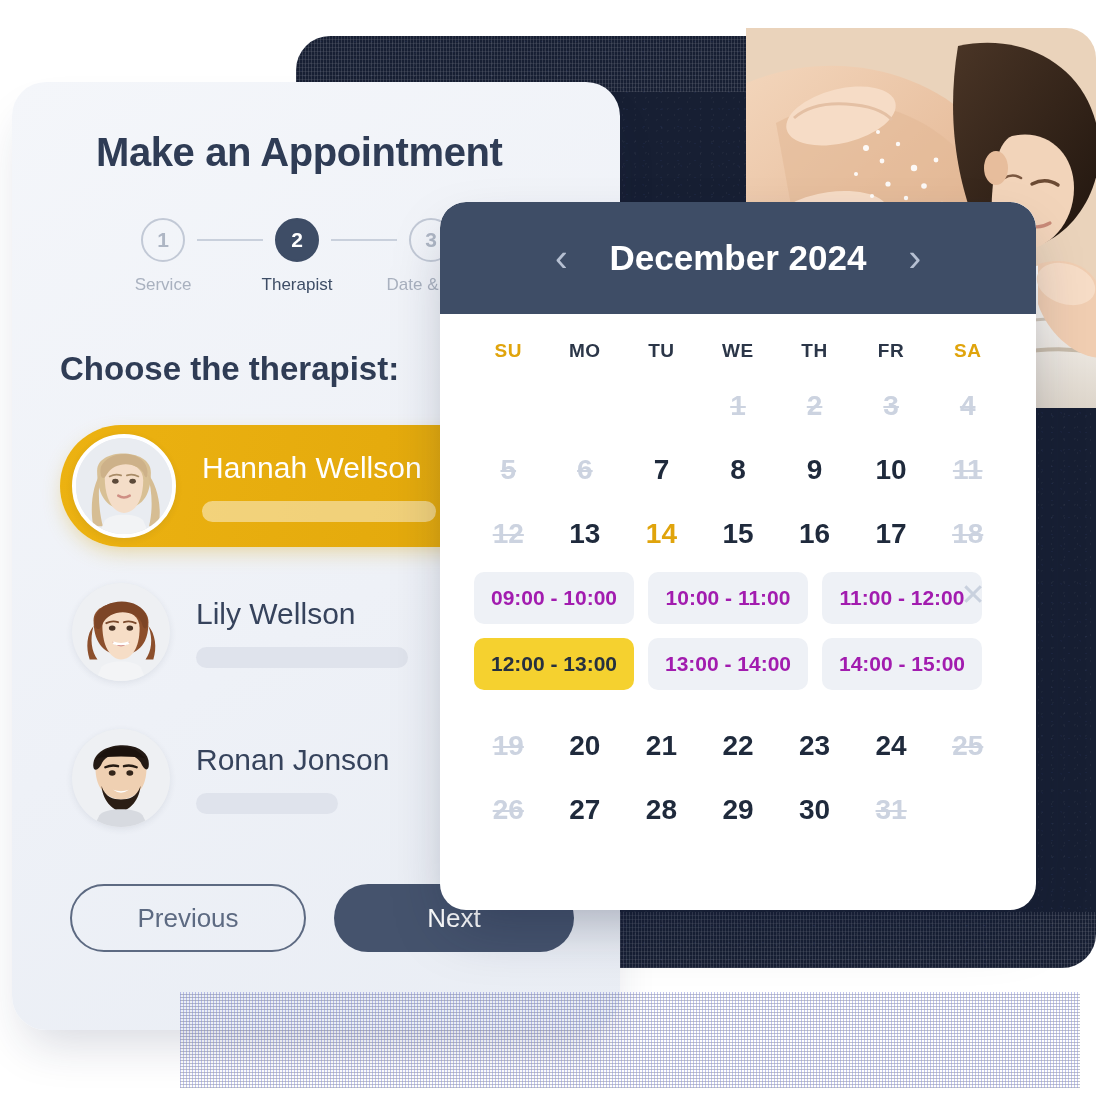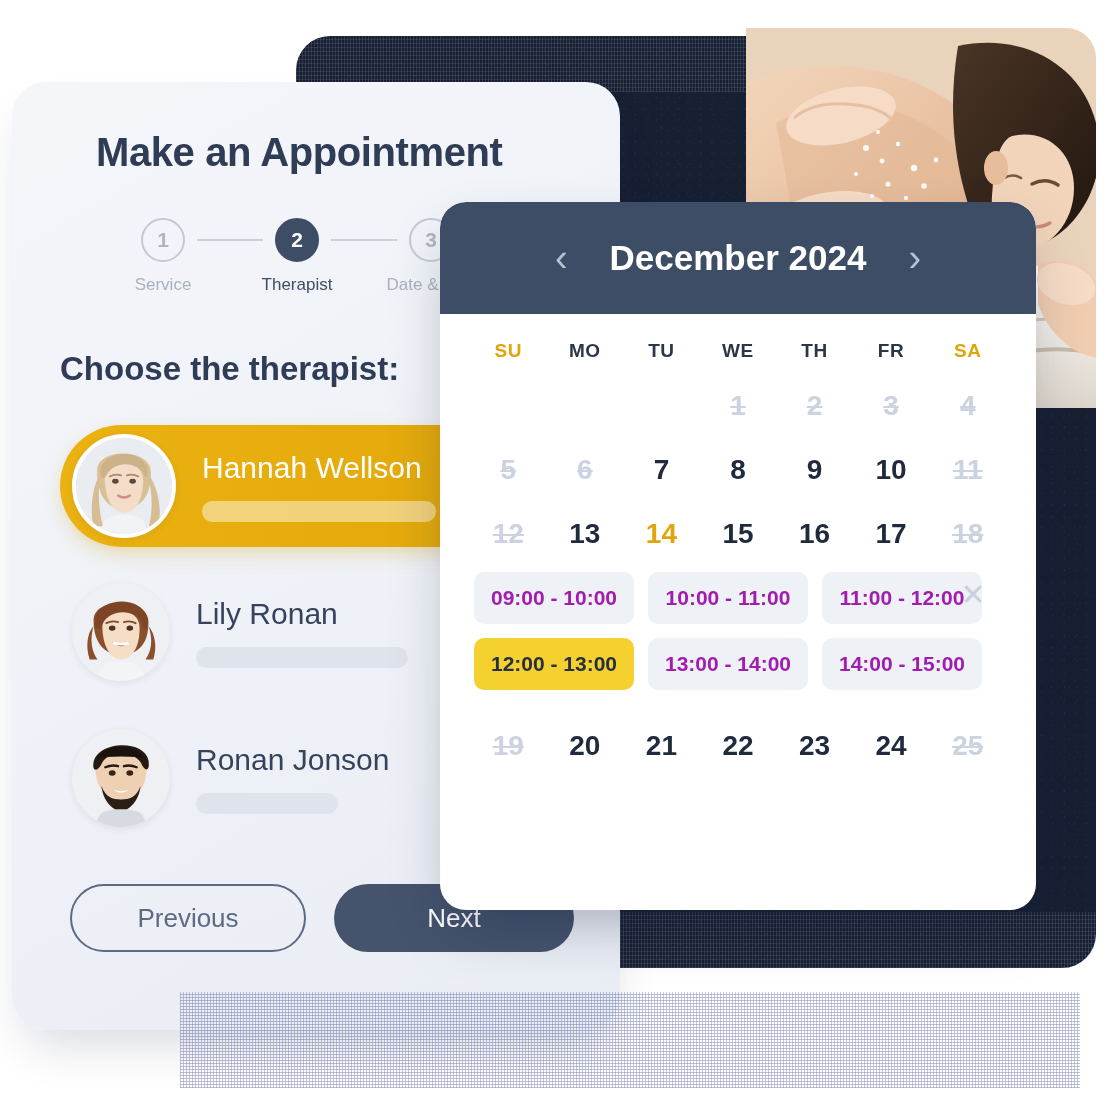--- a/index.html
+++ b/index.html
@@ -326,21 +326,21 @@
             <ellipse cx="41" cy="46" rx="3.4" ry="2.7" fill="#4a3426"></ellipse>
             <ellipse cx="59" cy="46" rx="3.4" ry="2.7" fill="#4a3426"></ellipse>
             <path d="M35 41 q 6 -3 12 -1" stroke="#7b4a2c" stroke-width="1.9" fill="none" stroke-linecap="round"></path>
             <path d="M53 40 q 6 -2 12 1" stroke="#7b4a2c" stroke-width="1.9" fill="none" stroke-linecap="round"></path>
             <path d="M41 60 q 9 9 18 0 q -9 4 -18 0 Z" fill="#b8544f"></path>
             <path d="M42 61 q 8 3 16 0" stroke="#ffffff" stroke-width="2.6" fill="none"></path>
             <path d="M30 86 C 36 78, 64 78, 70 86 L 76 100 L 24 100 Z" fill="#f3f4f6"></path>
           </svg>
         </div>
         <div class="t-info">
-          <div class="t-name">Lily Ronan</div>
+          <div class="t-name">Lily Wellson</div>
           <div class="t-bar" style="width:212px"></div>
         </div>
       </div>
 
       <div class="therapist">
         <div class="avatar">
           <svg viewBox="0 0 100 100" aria-hidden="true">
             <rect width="100" height="100" fill="#eef0f3"></rect>
             <path d="M24 40 C 24 16, 76 16, 76 40 C 76 58, 68 70, 50 72 C 32 70, 24 58, 24 40 Z" fill="#efd0b2"></path>
             <path d="M22 34 C 26 12, 74 10, 78 32 C 80 44, 74 44, 70 34 C 62 22, 38 22, 31 34 C 27 44, 20 44, 22 34 Z" fill="#241a14"></path>
@@ -434,19 +434,28 @@
       <div class="week-row">
         <div class="day struck">19</div>
         <div class="day">20</div>
         <div class="day">21</div>
         <div class="day">22</div>
         <div class="day">23</div>
         <div class="day">24</div>
         <div class="day struck">25</div>
       </div>
 
+      <div class="week-row">
+        <div class="day struck">26</div>
+        <div class="day">27</div>
+        <div class="day">28</div>
+        <div class="day">29</div>
+        <div class="day">30</div>
+        <div class="day struck">31</div>
+        <div class="day empty"></div>
+      </div>
 
     </div>
   </div>
 
   <div class="bottom-noise"></div>
 
 </div>
 
 </body></html>

